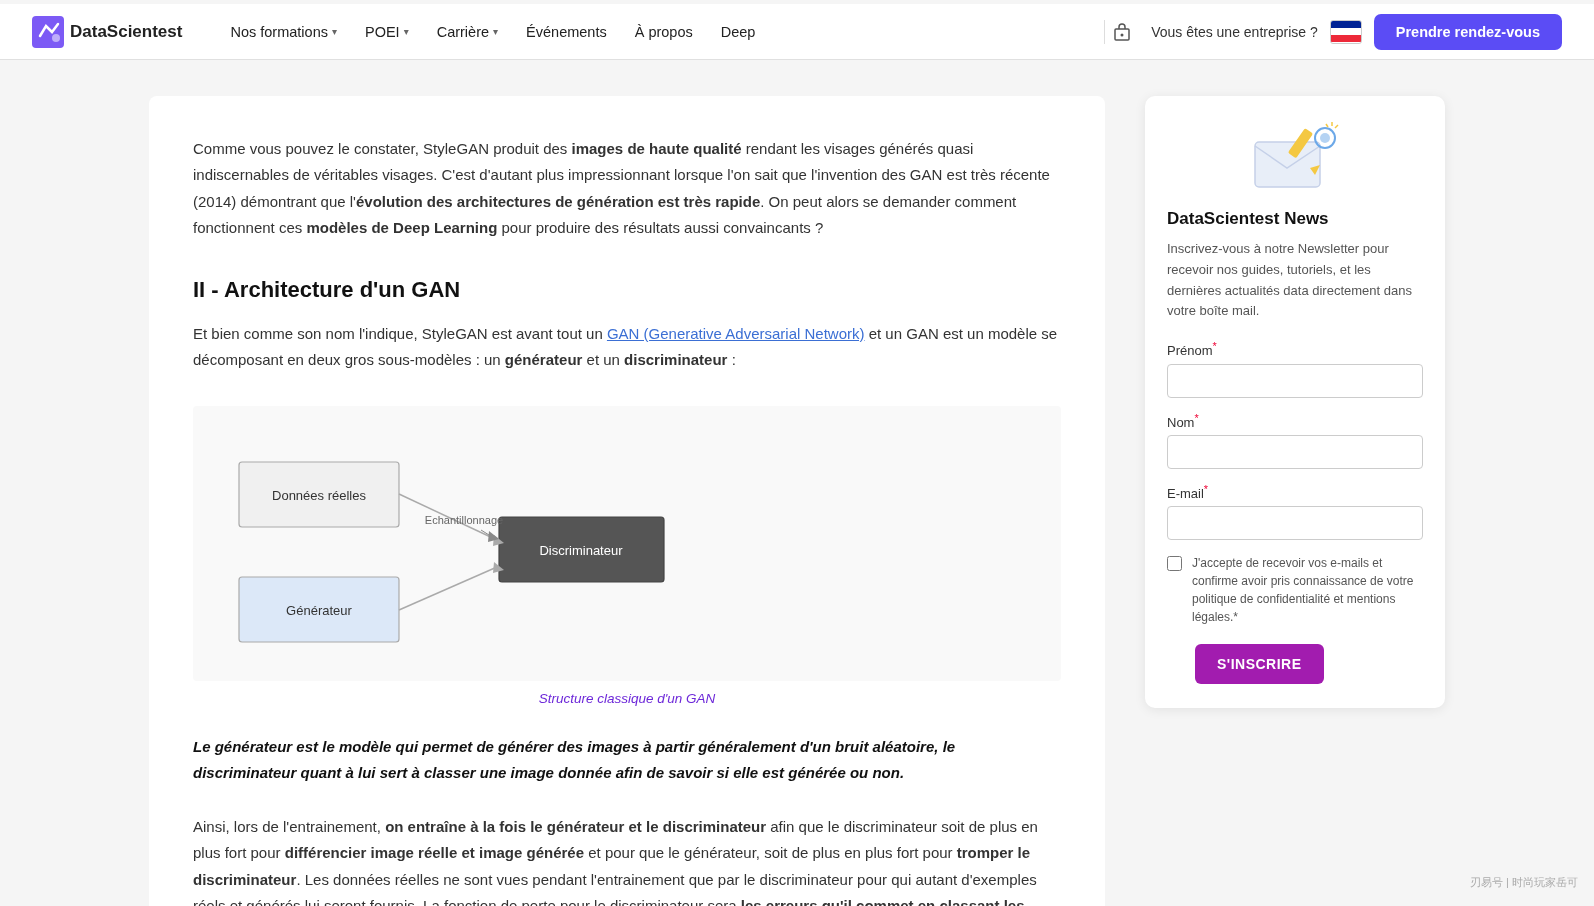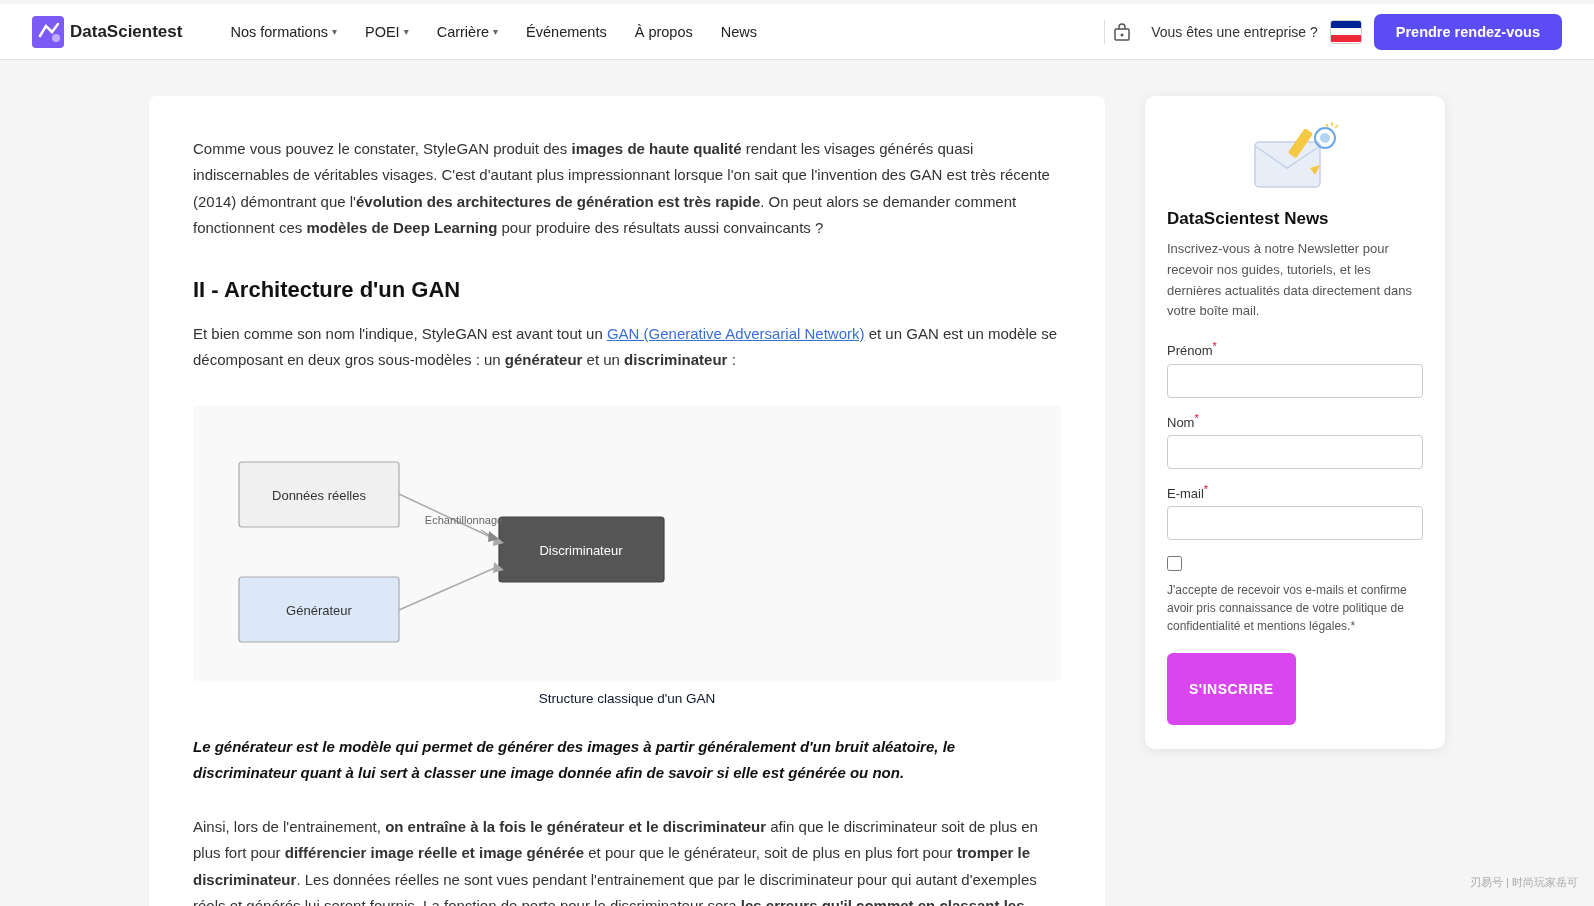--- a/index.html
+++ b/index.html
@@ -147,21 +147,22 @@
       flex-direction: column;
       margin: 32px 0 20px 0;
     }
     .diagram-svg-wrapper {
       background: #f9f9f9;
       border-radius: 4px;
       padding: 16px;
     }
     .diagram-caption {
       font-size: 13.5px;
-      color: #0f172a;
+      color: #6d28d9;
+      font-style: italic;
       margin-top: 10px;
       text-align: center;
     }
     .blockquote-highlight {
       font-size: 15px;
       line-height: 1.75;
       font-weight: 700;
       font-style: italic;
       color: #111;
       margin: 28px 0;
@@ -219,46 +220,46 @@
       font-size: 14px;
       outline: none;
       transition: border-color 0.15s;
       background: #fff;
     }
     .checkbox-group {
       display: flex;
       align-items: flex-start;
       gap: 10px;
       margin-bottom: 18px;
-      flex-direction: column;
     }
     .form-checkbox {
       width: 15px;
       height: 15px;
       margin-top: 2px;
       flex-shrink: 0;
       cursor: pointer;
       accent-color: #5b4cf5;
     }
     .checkbox-label {
       font-size: 12px;
       color: #555;
       line-height: 1.5;
     }
     .btn-subscribe {
-      background: #d946ef;
+      background: #a21caf;
       color: #fff;
       border: none;
       border-radius: 6px;
-      padding: 28px 22px;
+      padding: 12px 22px;
       font-size: 14px;
       font-weight: 700;
       cursor: pointer;
       letter-spacing: 0.5px;
       width: auto;
+      margin-left: 28px;
     }
 
     
     .watermark {
       position: fixed;
       bottom: 16px;
       right: 16px;
       font-size: 11px;
       color: #aaa;
       pointer-events: none;
@@ -289,21 +290,21 @@
       <span>Carrière</span>
       <span class="nav-chevron">▾</span>
     </div>
     <div class="nav-item">
       <span>Événements</span>
     </div>
     <div class="nav-item">
       <span>À propos</span>
     </div>
     <div class="nav-item">
-      <span>News</span>
+      <span>Deep</span>
     </div>
   </div>
   <div class="nav-divider"></div>
   <div class="nav-right">
     <div class="nav-enterprise">
       <svg width="18" height="18" viewBox="0 0 18 18" fill="none">
         <rect x="2" y="6" width="14" height="11" rx="1" stroke="#555" stroke-width="1.5" fill="none"></rect>
         <path d="M6 6V4a3 3 0 0 1 6 0v2" stroke="#555" stroke-width="1.5" fill="none"></path>
         <circle cx="9" cy="12" r="1.5" fill="#555"></circle>
       </svg>

